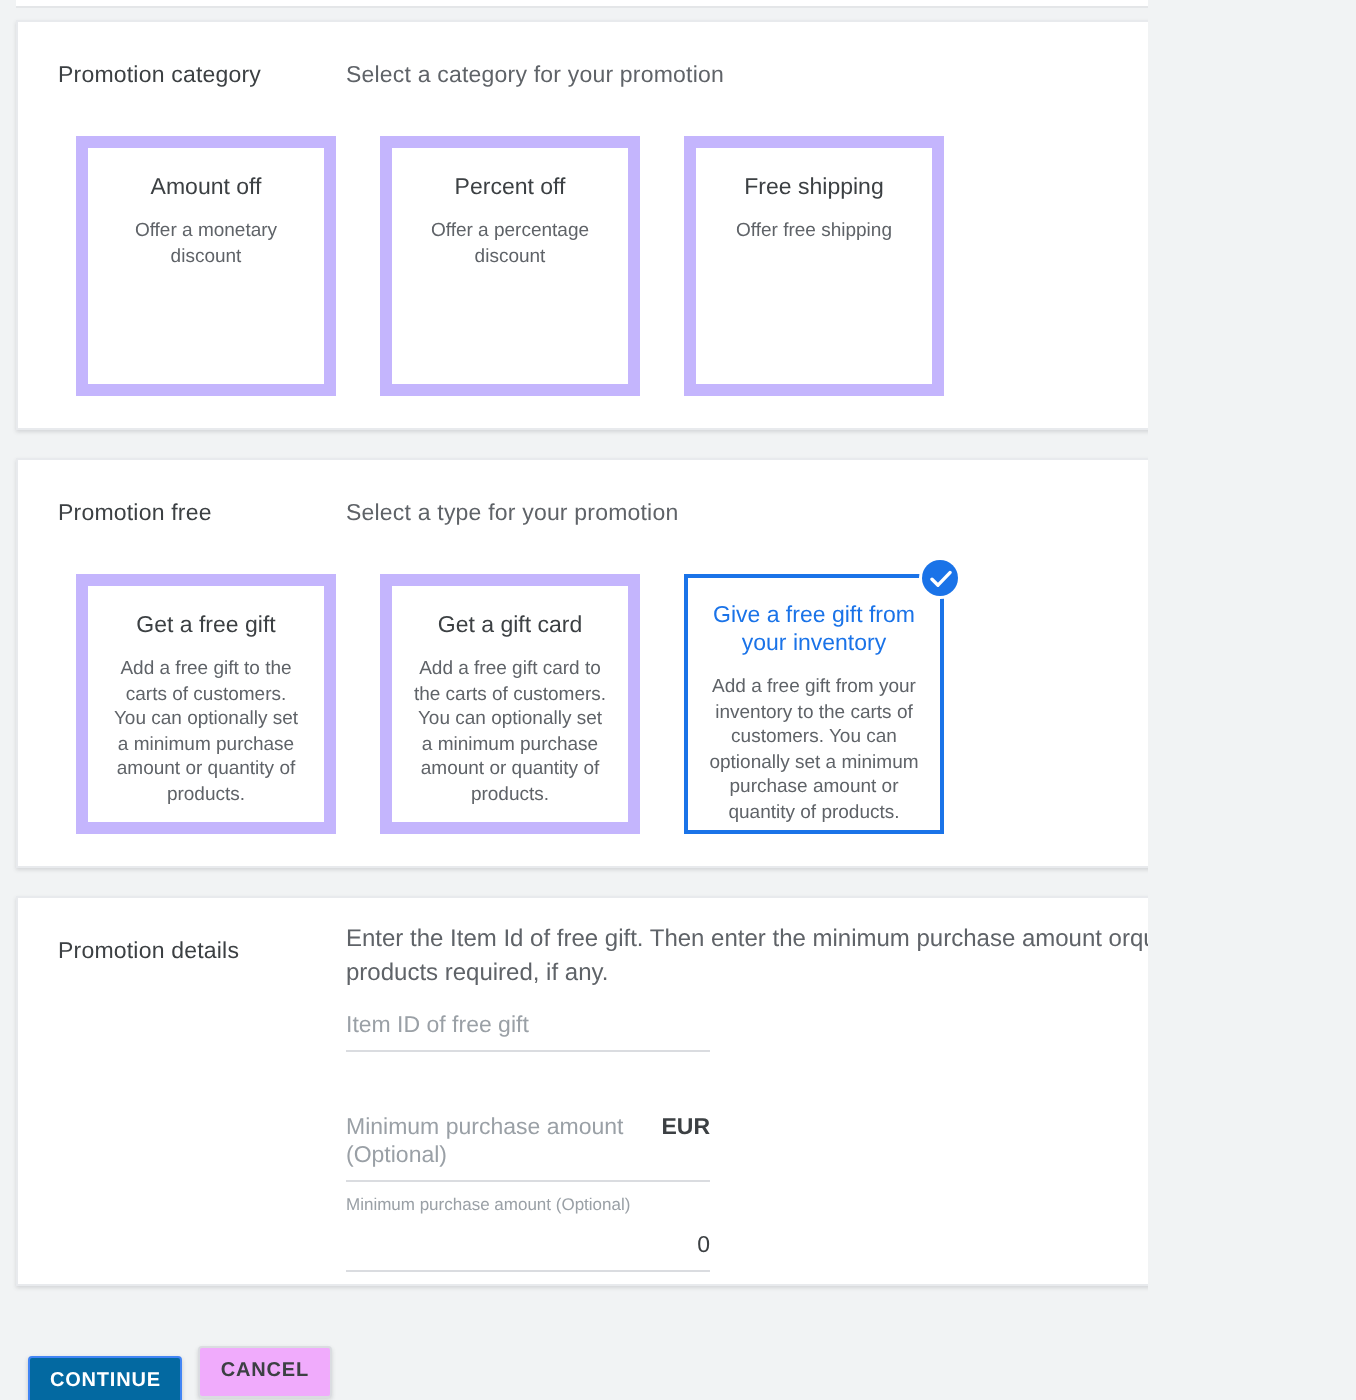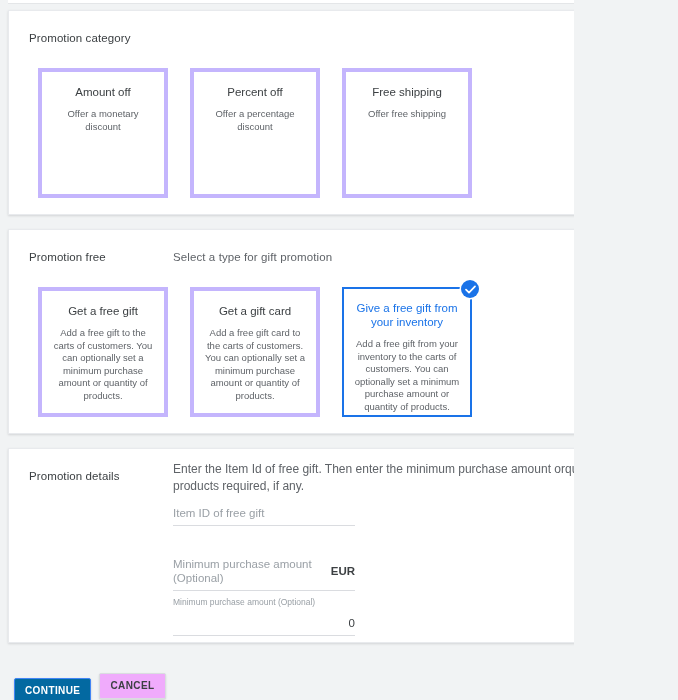--- a/index.html
+++ b/index.html
@@ -76,21 +76,21 @@
     position: absolute;
     left: 29px;
     top: 57px;
     display: flex;
     gap: 22px;
   }
   .opt-card {
     position: relative;
     width: 130px;
     height: 130px;
-    border: 4px solid #c4b5fd;
+    border: 6px solid #c4b5fd;
     background: #fff;
     padding: 13px 10px 10px;
     text-align: center;
     cursor: pointer;
   }
   .opt-card.selected {
     border: 2px solid #1a73e8;
     padding: 12px 9px 9px;
   }
   .opt-title {
@@ -139,21 +139,21 @@
     left: 164px;
     width: 182px;
   }
   #field-item-id  { top: 57px; }
   #field-min-amt  { top: 108px; }
   #field-min-qty  { top: 148px; }
 
   .field-line {
     position: relative;
     display: flex;
-    align-items: center;
+    align-items: flex-start;
     justify-content: space-between;
     border-bottom: 1px solid #dadce0;
     padding-bottom: 5px;
     min-height: 18px;
   }
   .field-ph {
     font-size: 11.5px;
     color: #9aa0a6;
     line-height: 14px;
   }
@@ -214,20 +214,21 @@
 </style>
 </head>
 <body>
 
 <div class="page">
 
   <div class="top-strip"></div>
 
   <section class="panel" id="panel-category">
     <div class="panel-label">Promotion category</div>
+    <div class="panel-desc">Select a category for your promotion</div>
     <div class="collapse-btn">
       <svg width="11" height="7" viewBox="0 0 11 7">
           <path d="M1 6 L5.5 1.5 L10 6" fill="none" stroke="#5f6368" stroke-width="1.3" stroke-linecap="round" stroke-linejoin="round"></path>
         </svg>
     </div>
 
     <div class="card-row">
 
       <div class="opt-card">
         <p class="opt-title">Amount off</p>
@@ -243,21 +244,21 @@
       <div class="opt-card">
         <p class="opt-title">Free shipping</p>
         <p class="opt-sub">Offer free shipping</p>
       </div>
 
     </div>
   </section>
 
   <section class="panel" id="panel-type">
     <div class="panel-label">Promotion free</div>
-    <div class="panel-desc">Select a type for gift promotion</div>
+    <div class="panel-desc">Select a type for your promotion</div>
     <div class="collapse-btn">
       <svg width="11" height="7" viewBox="0 0 11 7">
           <path d="M1 6 L5.5 1.5 L10 6" fill="none" stroke="#5f6368" stroke-width="1.3" stroke-linecap="round" stroke-linejoin="round"></path>
         </svg>
     </div>
 
     <div class="card-row">
 
       <div class="opt-card">
         <p class="opt-title">Get a free gift</p>

